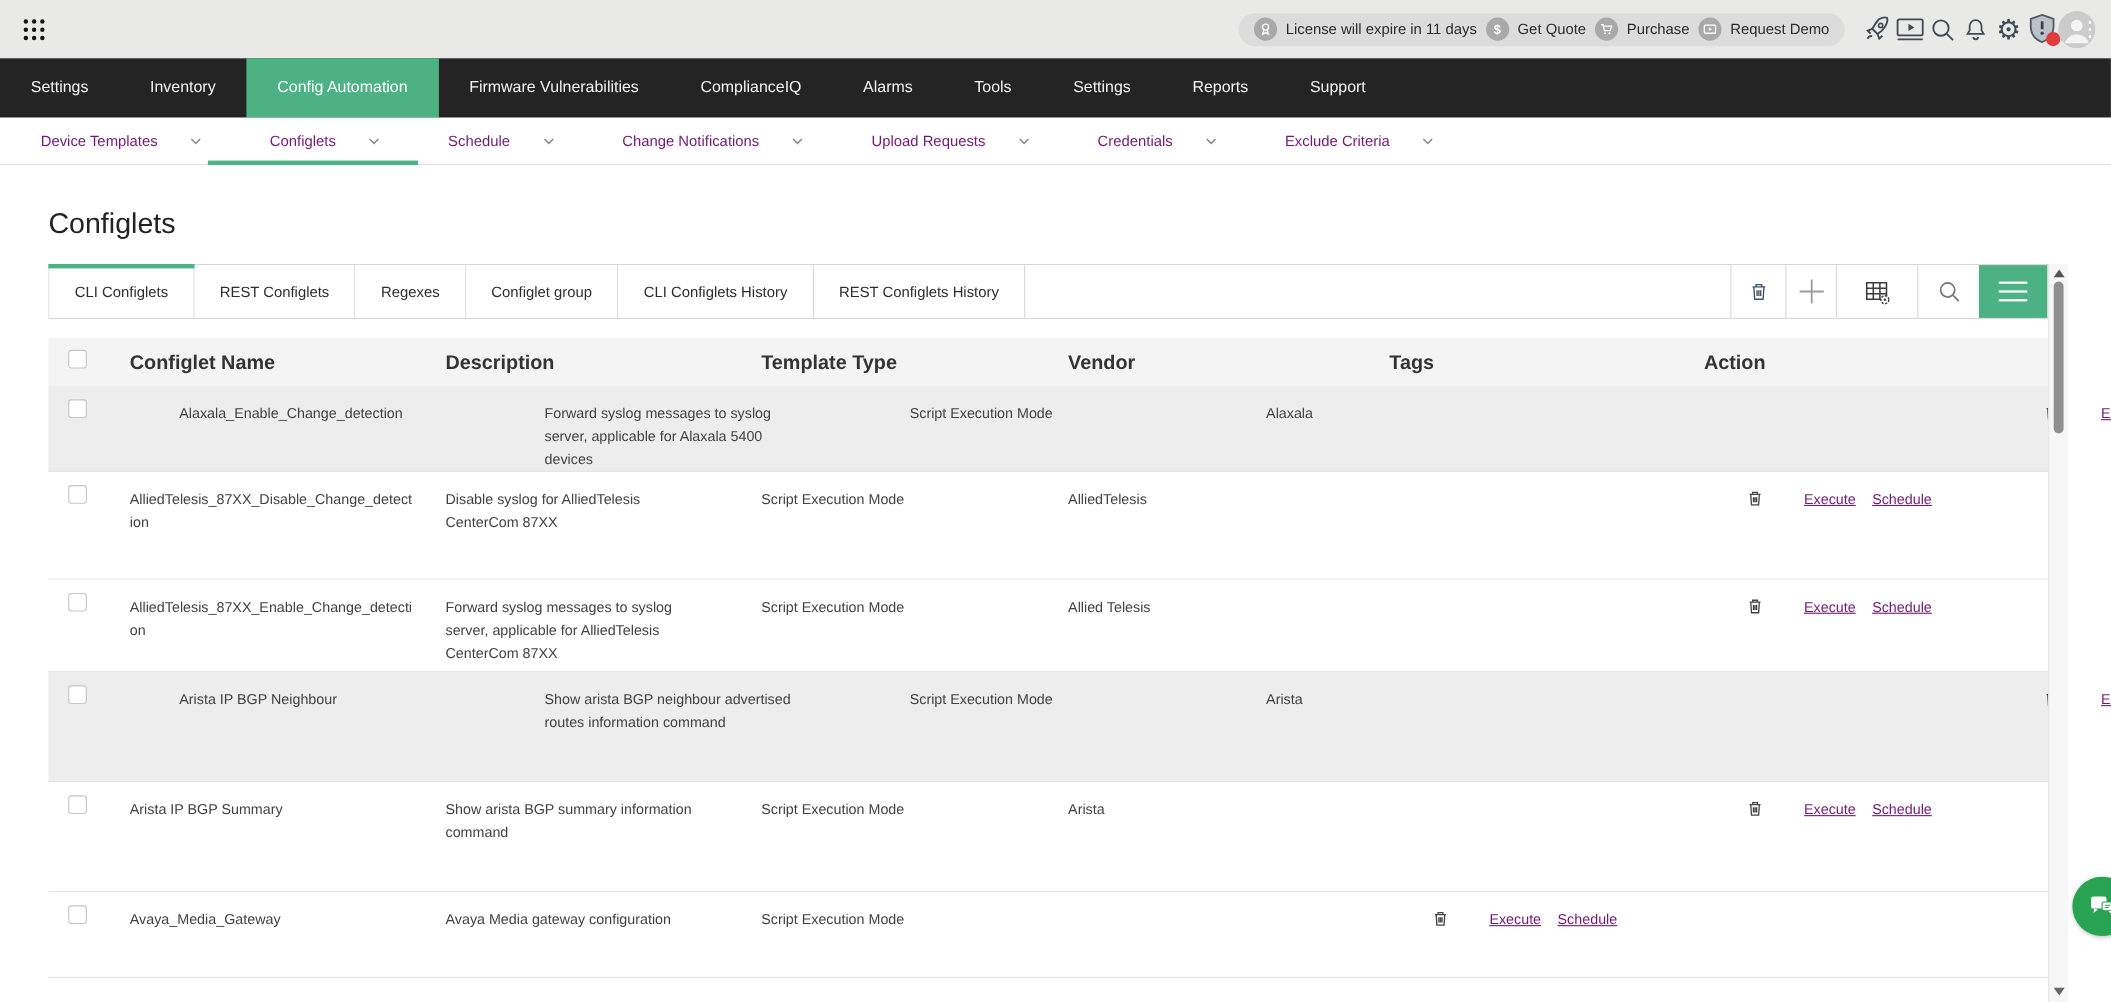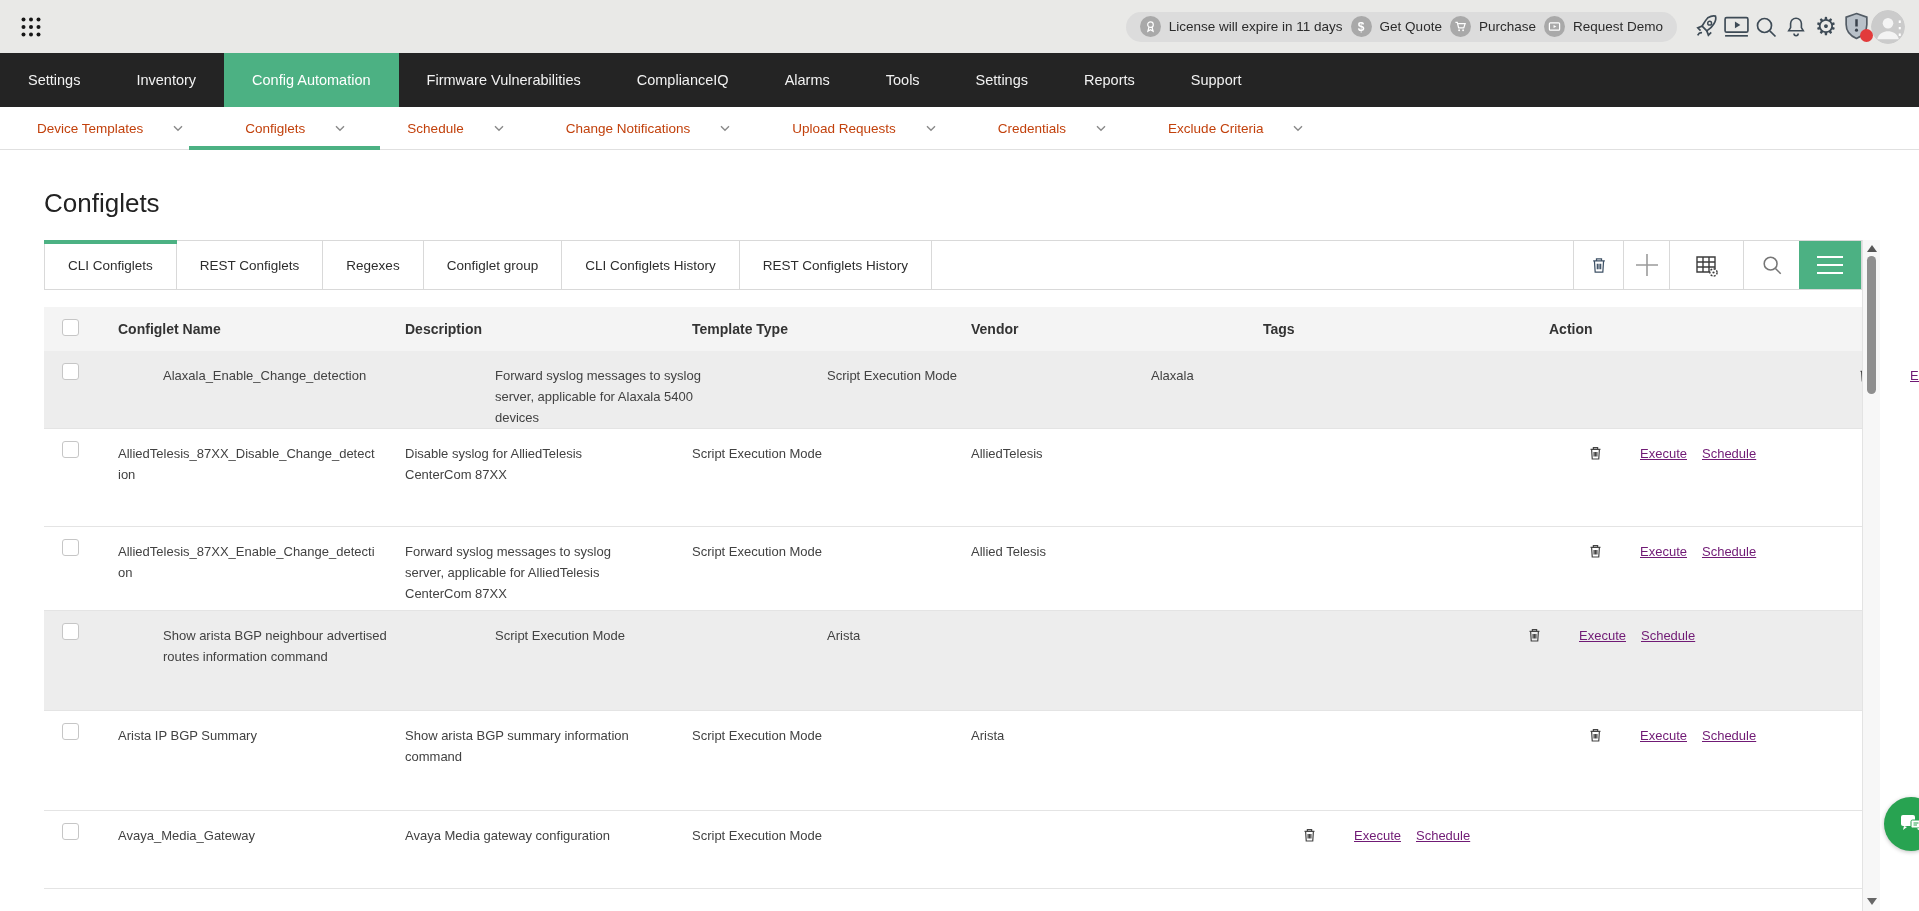--- a/index.html
+++ b/index.html
@@ -32,21 +32,21 @@
               cursor:pointer; white-space:nowrap; }
   .nav-item.active { background:#4cb183; color:#fff; }
   .nav-kebab { position:absolute; right:6px; top:0; height:54px; width:26px; display:flex;
                align-items:center; justify-content:center; color:#fff; font-size:19px; cursor:pointer;
                font-family:"DejaVu Sans", sans-serif; }
 
   
   .subnav { position:absolute; left:0; top:107px; width:100%; height:43px; background:#fff;
             border-bottom:1px solid #e0e0e0; display:flex; align-items:center; padding-left:37px; }
   .subnav-item { position:relative; display:flex; align-items:center; height:100%; margin-right:62px;
-                 font-size:13.5px; color:#c2410c; cursor:pointer; white-space:nowrap; }
+                 font-size:13.5px; color:#701a75; cursor:pointer; white-space:nowrap; }
   .subnav-item .chev { margin-left:30px; display:flex; }
   .subnav-item.active::after { content:""; position:absolute; left:-56px; right:-35px; bottom:-1px;
                                height:4px; background:#4cb183; }
 
   
   .page-title { position:absolute; left:44px; top:188px; font-size:26px; color:#222; font-weight:400; }
 
   
   .tabstrip { position:absolute; left:44px; right:57px; top:240px; height:50px;
               border:1px solid #d9d9d9; border-left:1px solid #d9d9d9; display:flex; align-items:stretch; background:#fff; }
@@ -57,21 +57,21 @@
   .tcell { display:flex; align-items:center; justify-content:center; border-left:1px solid #d9d9d9; cursor:pointer; }
   .tcell.c-trash { width:50px; } .tcell.c-plus { width:46px; } .tcell.c-grid { width:74px; }
   .tcell.c-search { width:56px; }
   .tcell.c-menu { width:62px; background:#4cb183; border-left:none; }
   .hamb { display:flex; flex-direction:column; gap:6px; }
   .hamb i { display:block; width:26px; height:2px; background:#fff; }
 
   
   .tablewrap { position:absolute; left:44px; right:57px; top:307px; }
   .thead, .trow { display:grid; grid-template-columns:74px 287px 287px 279px 292px 286px 1fr; }
-  .thead { height:44px; background:#f4f4f4; align-items:center; font-size:14px; font-weight:bold; color:#333; }
+  .thead { height:44px; background:#f4f4f4; align-items:center; font-size:18px; font-weight:bold; color:#333; }
   .cb { display:inline-block; width:17px; height:17px; background:#fff; border:1px solid #c6c6c6;
         border-radius:3px; cursor:pointer; }
   .col-cb { padding-left:18px; }
   .trow { border-bottom:1px solid #e4e4e4; background:#fff; font-size:13px; color:#424242; }
   .trow.shaded { background:#ededed;gap:45px; }
   .trow .cell { padding-top:14px; line-height:21px; }
   .trow .col-cb { padding-top:12px; }
   .cell-name { width:258px; overflow-wrap:anywhere; }
   .cell-desc { width:240px; }
   .cell-action { display:flex; align-items:flex-start; padding-left:38px; gap:15px; }
@@ -401,20 +401,21 @@
         <svg width="17" height="18" viewBox="0 0 24 24" fill="none" stroke="#444" stroke-width="1.7">
           <path d="M5 7h14M9 7V4.5h6V7M6.5 7l.9 13.5h9.2L17.5 7M10 10.5v6.5M12 10.5v6.5M14 10.5v6.5"></path>
         </svg>
       </span>
       <a class="actlink">Execute</a>
       <a class="actlink">Schedule</a>
     </span>
   </div>
         <div class="trow shaded">
     <span class="cell col-cb"><span class="cb"></span></span>
+    <span class="cell"><span class="cell-name" style="display:inline-block">Arista IP BGP Neighbour</span></span>
     <span class="cell"><span class="cell-desc" style="display:inline-block">Show arista BGP neighbour advertised routes information command</span></span>
     <span class="cell">Script Execution Mode</span>
     <span class="cell">Arista</span>
     <span class="cell"></span>
     <span class="cell cell-action">
       <span class="rowtrash">
         <svg width="17" height="18" viewBox="0 0 24 24" fill="none" stroke="#444" stroke-width="1.7">
           <path d="M5 7h14M9 7V4.5h6V7M6.5 7l.9 13.5h9.2L17.5 7M10 10.5v6.5M12 10.5v6.5M14 10.5v6.5"></path>
         </svg>
       </span>

